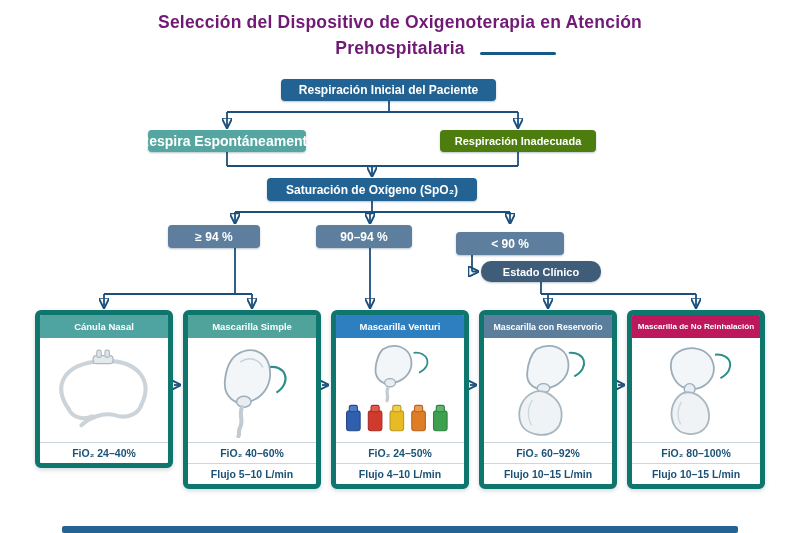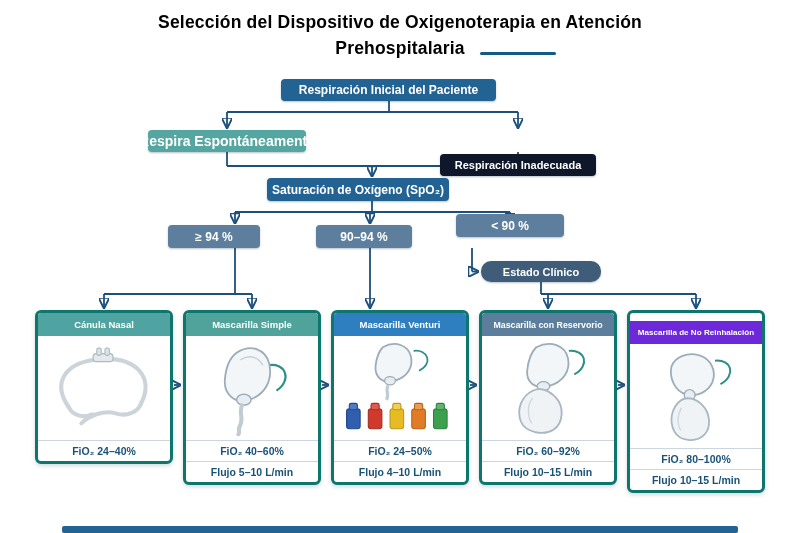--- a/index.html
+++ b/index.html
@@ -3,41 +3,41 @@
 <meta charset="utf-8">
 <style>
   * { margin:0; padding:0; box-sizing:border-box; }
   html,body { background:#ffffff; }
   body {
     width:800px; height:533px; position:relative; overflow:hidden;
     font-family:"Liberation Sans", sans-serif;
   }
   .title-line {
     position:absolute; left:0; right:0; text-align:center;
-    color:#000000; font-weight:bold; font-size:17.5px; z-index:3; letter-spacing:.2px;
+    color:#701a75; font-weight:bold; font-size:17.5px; z-index:3; letter-spacing:.2px;
   }
   .title-underline {
     position:absolute; left:480px; top:52px; width:76px; height:3px;
     background:#155a87; border-radius:2px; z-index:3;
   }
   #connectors { position:absolute; inset:0; z-index:1; }
   #connectors path { stroke:#1c4f7c; stroke-width:1.8; fill:none; }
   .node {
     position:absolute; z-index:2; display:flex; align-items:center; justify-content:center;
     color:#fff; font-weight:bold; text-align:center; border-radius:4px;
     box-shadow:0 1px 2px rgba(20,50,80,.3); white-space:nowrap;
   }
   .n-primary { background:#226394; font-size:12px; }
   .n-teal    { background:#55a6a0; font-size:14px; }
-  .n-salmon  { background:#0f172a; font-size:11px;margin-top:24px; }
+  .n-salmon  { background:#4d7c0f; font-size:11px; }
   .n-slate   { background:#5d7f9d; font-size:12px; }
   .n-dark    { background:#3f5d79; font-size:11px; }
   .card {
     position:absolute; top:310px; width:138px; background:#fff;
-    border:3px solid #0f766e; border-radius:6px; overflow:hidden;
+    border:5px solid #0f766e; border-radius:6px; overflow:hidden;
     box-shadow:0 2px 4px rgba(20,50,80,.18); z-index:2;
   }
   .card-header {
     height:23px; display:flex; align-items:center; justify-content:center;
     color:#fff; font-weight:bold; font-size:9.5px; white-space:nowrap;
   }
   .card-4 .card-header { font-size:8.8px; }
   .card-5 .card-header { font-size:8.1px; }
   .card-illo {
     height:104px; display:flex; align-items:center; justify-content:center; background:#fff;
@@ -107,24 +107,24 @@
     <path d="M174 385 H179" marker-end="url(#arr)"></path>
     <path d="M322 385 H327" marker-end="url(#arr)"></path>
     <path d="M470 385 H475" marker-end="url(#arr)"></path>
     <path d="M618 385 H623" marker-end="url(#arr)"></path>
   </g>
 </svg>
 
 <div class="node n-primary" style="left:281px; top:79px;  width:215px; height:22px;">Respiración Inicial del Paciente</div>
 <div class="node n-teal" style="left:148px; top:130px; width:158px; height:22px;">Respira Espontáneamente</div>
 <div class="node n-salmon" style="left:440px; top:130px; width:156px; height:22px;">Respiración Inadecuada</div>
-<div class="node n-primary" style="left:267px; top:178px; width:182px; height:23px;">Saturación de Oxígeno (SpO₂)</div>
+<div class="node n-primary" style="left:267px; top:178px; width:210px; height:23px;">Saturación de Oxígeno (SpO₂)</div>
 <div class="node n-slate" style="left:168px; top:225px; width:92px; height:23px;">≥ 94 %</div>
 <div class="node n-slate" style="left:316px; top:225px; width:96px; height:23px;">90–94 %</div>
-<div class="node n-slate" style="left:456px; top:214px; width:108px; height:23px;">&lt; 90 %</div>
+<div class="node n-slate" style="left:456px; top:232px; width:108px; height:23px;">&lt; 90 %</div>
 <div class="node n-dark" style="left:481px; top:261px; width:120px; height:21px;border-radius:10px;">Estado Clínico</div>
 
 <div class="card card-1" style="left:35px">
   <div class="card-header" style="background: rgb(79, 163, 160);">Cánula Nasal</div>
   <div class="card-illo">
     <svg viewBox="0 0 138 106">
       <path d="M30 74 C 12 48 24 24 66 21 C 106 19 124 42 110 70" fill="none" stroke="#ccd4da" stroke-width="4.5" stroke-linecap="round"></path>
       <path d="M30 74 C 34 83 46 87 56 82" fill="none" stroke="#ccd4da" stroke-width="4.5" stroke-linecap="round"></path>
       <path d="M110 70 C 106 80 94 85 82 81 C 68 77 52 84 44 92" fill="none" stroke="#ccd4da" stroke-width="4.5" stroke-linecap="round"></path>
       <rect x="57" y="15" width="22" height="9" rx="3.5" fill="#e3e9ed" stroke="#aeb9c2" stroke-width="1.4"></rect>
@@ -187,21 +187,21 @@
       <ellipse cx="64" cy="51" rx="7" ry="5" fill="#e7edf1" stroke="#9cadba" stroke-width="1.5"></ellipse>
       <path d="M52 56 C 40 62 34 76 39 90 C 44 102 64 106 75 99 C 86 92 87 74 78 64 C 70 55 60 52 52 56 Z" fill="#eff3f5" stroke="#a8b7c1" stroke-width="2"></path>
       <path d="M52 64 C 46 72 46 84 51 92" fill="none" stroke="#cdd7de" stroke-width="1.5"></path>
     </svg>
   </div>
   <div class="card-stat">FiO₂ 60–92%</div>
   <div class="card-stat">Flujo 10–15 L/min</div>
 </div>
 
 <div class="card card-5" style="left:627px">
-  <div class="card-header" style="background: #6d28d9; margin-top: 8px;">Mascarilla de No Reinhalación</div>
+  <div class="card-header" style="background: #be185d;">Mascarilla de No Reinhalación</div>
   <div class="card-illo">
     <svg viewBox="0 0 138 106">
       <path d="M90 14 C 108 12 114 30 96 40" fill="none" stroke="#2e8f89" stroke-width="2.2"></path>
       <path d="M42 20 C 46 10 60 4 72 8 C 86 12 92 26 87 38 C 82 49 70 54 58 51 C 46 48 39 33 42 20 Z" fill="#f3f6f8" stroke="#9cadba" stroke-width="2"></path>
       <circle cx="62" cy="52" r="6" fill="#e7edf1" stroke="#9cadba" stroke-width="1.5"></circle>
       <path d="M52 58 C 42 66 39 80 45 92 C 51 103 69 105 78 96 C 86 88 85 72 76 63 C 69 56 59 53 52 58 Z" fill="#eff3f5" stroke="#a8b7c1" stroke-width="2"></path>
       <path d="M53 66 C 48 74 48 84 52 91" fill="none" stroke="#cdd7de" stroke-width="1.5"></path>
     </svg>
   </div>
   <div class="card-stat">FiO₂ 80–100%</div>

